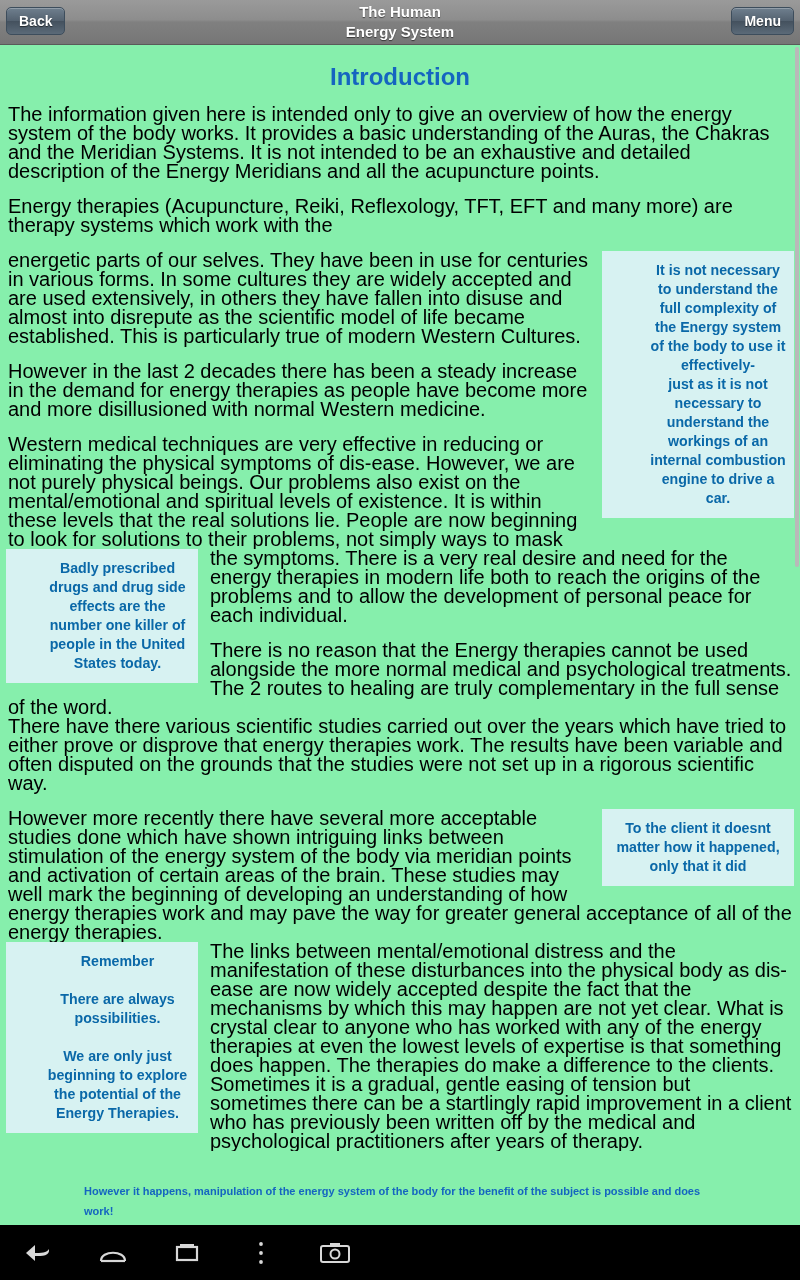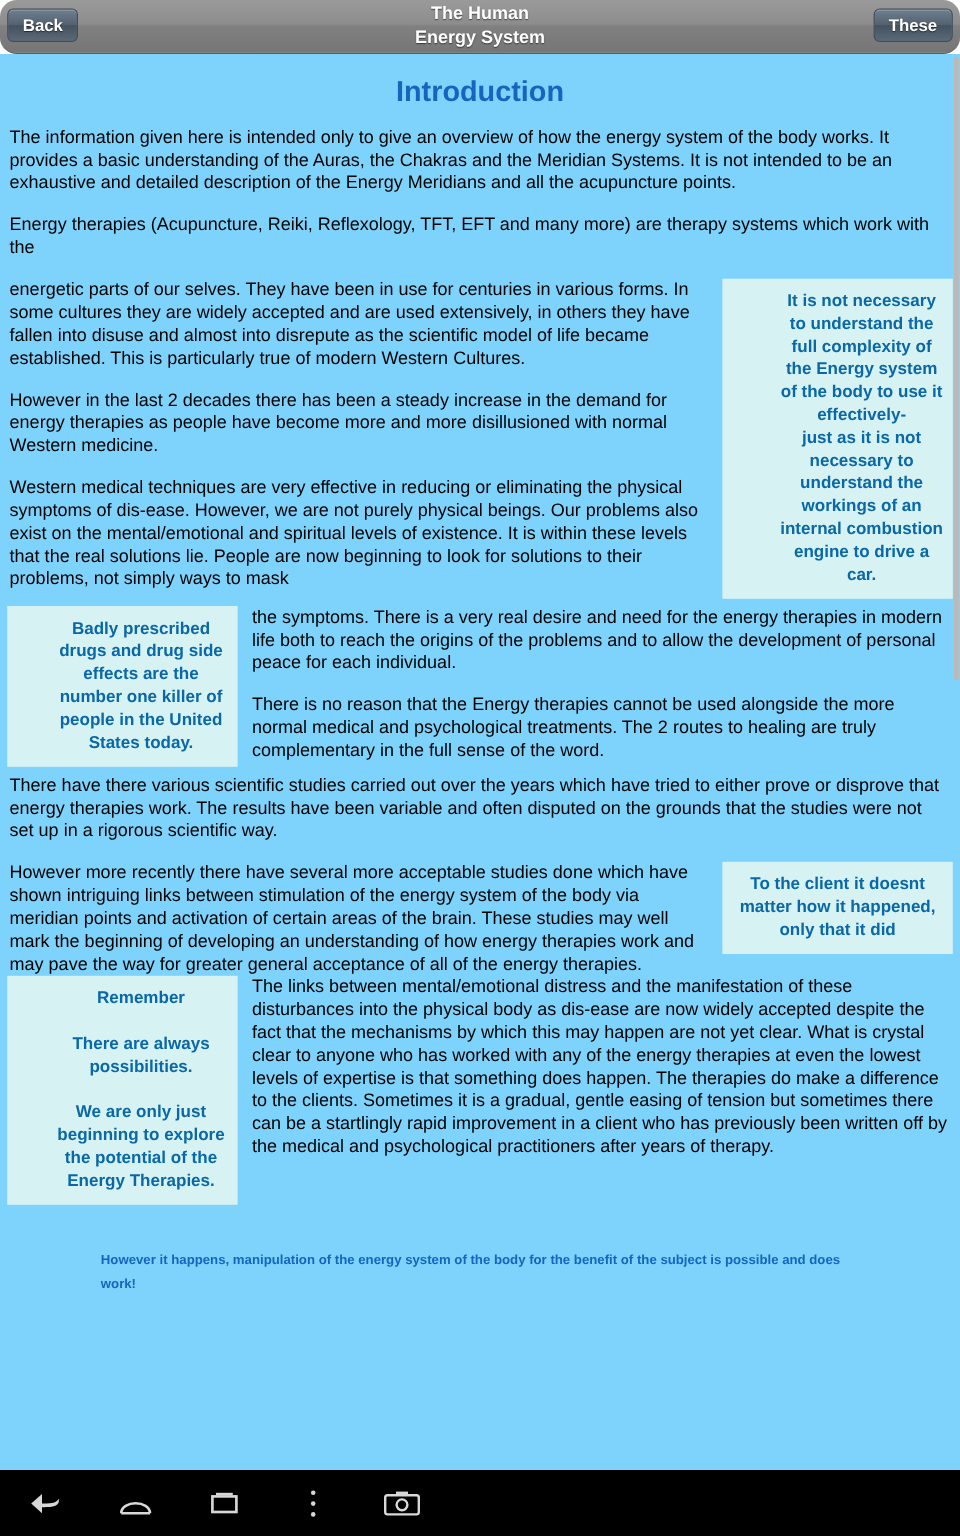--- a/index.html
+++ b/index.html
@@ -18,21 +18,20 @@
     flex-direction: column;
   }
 
   
   .titlebar {
     position: relative;
     height: 45px;
     flex: 0 0 45px;
     background: linear-gradient(to bottom, #9a9a9a 0%, #8d8d8d 45%, #808080 50%, #767676 100%);
     border-bottom: 1px solid #5a5a5a;
-    border-radius: 14px;
   }
   .titlebar .title {
     position: absolute;
     left: 0; right: 0; top: 2px;
     text-align: center;
     color: #ffffff;
     font-size: 15px;
     font-weight: bold;
     line-height: 20px;
     text-shadow: 0 1px 1px rgba(0,0,0,0.55);
@@ -54,21 +53,21 @@
     text-shadow: 0 1px 1px rgba(0,0,0,0.6);
     box-shadow: inset 0 1px 0 rgba(255,255,255,0.25);
   }
   .btn.back { left: 6px; }
   .btn.menu { right: 6px; }
 
   
   .content {
     position: relative;
     flex: 1 1 auto;
-    background: #7dd3fc;
+    background: #86efac;
     padding: 10px 4px 0 4px;
     overflow: hidden;
   }
   .scrollbar {
     position: absolute;
     right: 1px;
     top: 2px;
     width: 4px;
     height: 520px;
     background: #b9b9b9;
@@ -80,21 +79,21 @@
     text-align: center;
     color: #1565c0;
     font-size: 24px;
     font-weight: bold;
   }
 
   p.body-text {
     margin: 0 0 16px 0;
     padding: 0 4px;
     color: #000000;
-    font-size: 15px;
+    font-size: 20px;
     line-height: 19px;
   }
   p.body-text:last-child { margin-bottom: 0; }
 
   
   .callout {
     background: #d7f2f2;
     color: #0a68a8;
     font-weight: bold;
     font-size: 14.2px;
@@ -162,21 +161,21 @@
 
   <div class="titlebar">
     <div class="btn back">
       <span>Back</span>
     </div>
     <div class="title">
       <div>The Human</div>
       <div>Energy System</div>
     </div>
     <div class="btn menu">
-      <span>These</span>
+      <span>Menu</span>
     </div>
   </div>
 
   <div class="content">
     <div class="scrollbar"></div>
 
     <h1 class="page-title">Introduction</h1>
 
     <p class="body-text">The information given here is intended only to give an overview of how the energy system of the body works. It provides a basic understanding of the Auras, the Chakras and the Meridian Systems. It is not intended to be an exhaustive and detailed description of the Energy Meridians and all the acupuncture points.</p>
     <p class="body-text">Energy therapies (Acupuncture, Reiki, Reflexology, TFT, EFT and many more) are therapy systems which work with the</p>

